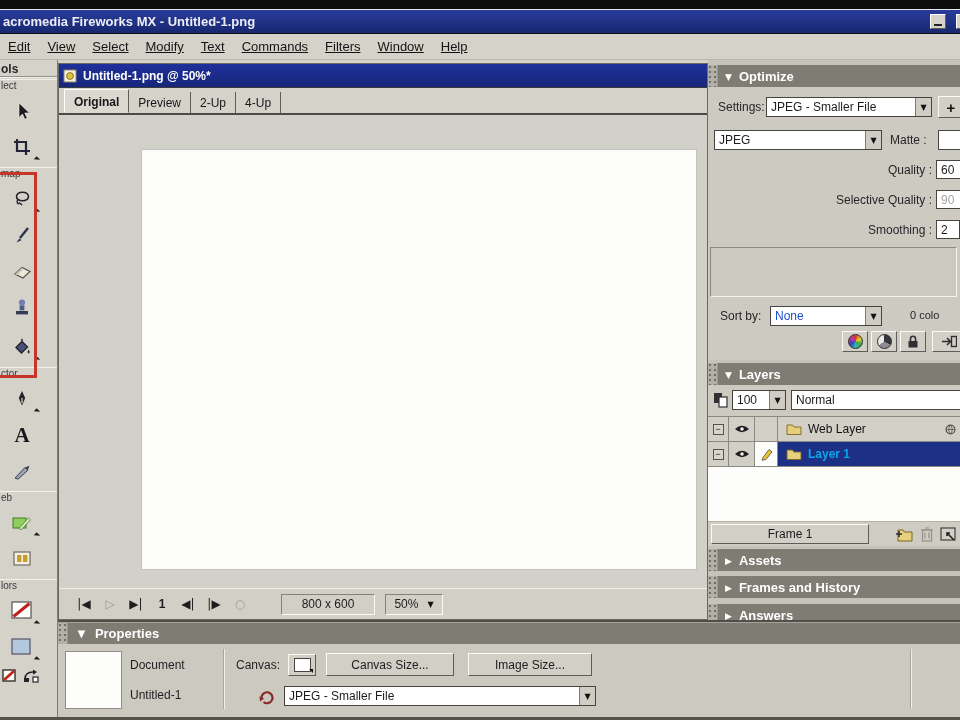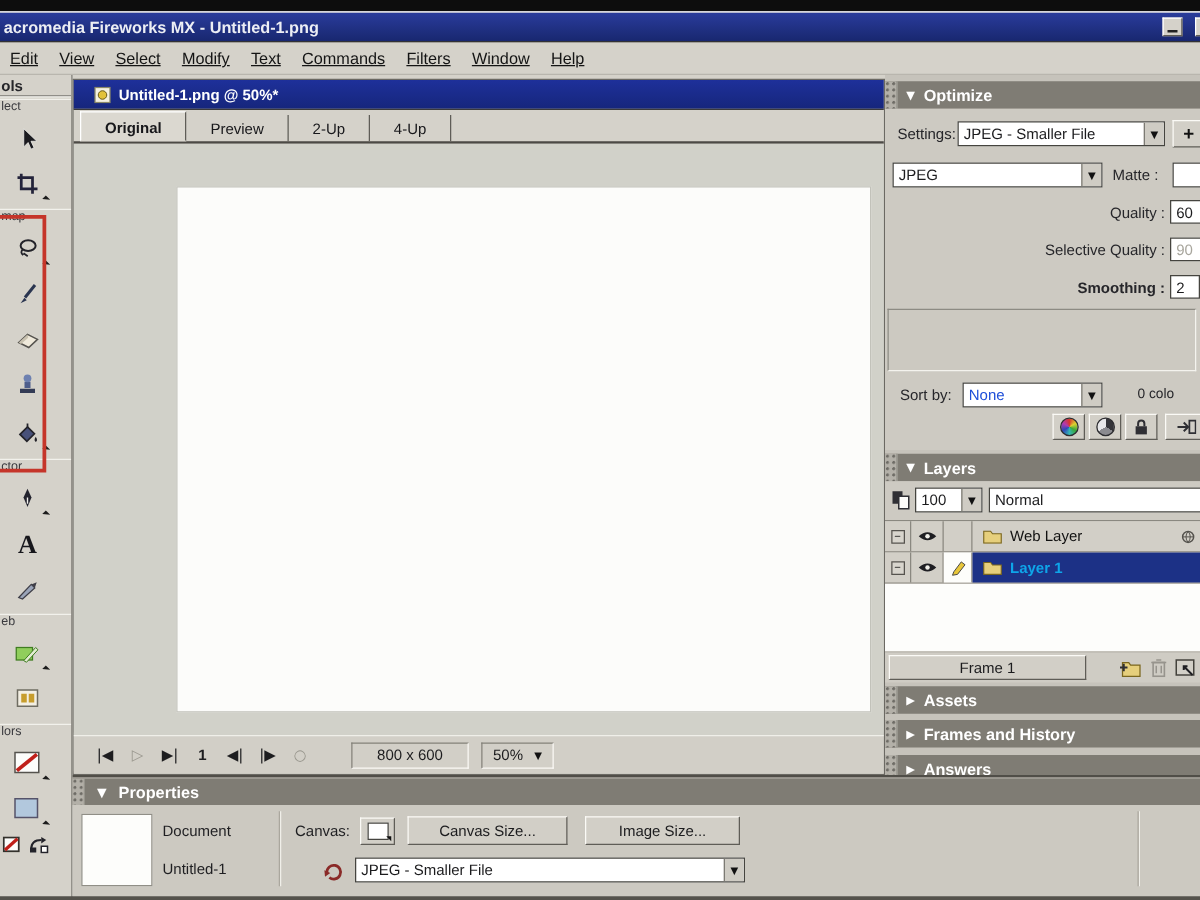--- a/index.html
+++ b/index.html
@@ -35,24 +35,24 @@
   .corner-arrow { position:absolute; right:5px; bottom:3px; width:0; height:0;
     border-left:4px solid transparent; border-top:5px solid #1c1c1c; transform:rotate(-45deg); }
   .red-box { position:absolute; left:-5px; top:112px; width:42px; height:206px;
     border:3px solid #c5352a; z-index:6; pointer-events:none; }
   .mini-row { height:22px; display:flex; align-items:center; gap:4px; padding-left:2px; }
 
   
   .docwin { position:absolute; left:58px; top:63px; width:650px; height:557px;
     border:1px solid #6b6963; background:#d5d2ca; display:flex; flex-direction:column; }
   .doc-titlebar { height:24px; background:linear-gradient(#1e309a,#16267c); display:flex; align-items:center;
-    gap:6px; padding-left:16px; color:#fff; font-weight:bold; font-size:12px; border-bottom:1px solid #3a3a3a; }
+    gap:6px; padding-left:4px; color:#fff; font-weight:bold; font-size:12px; border-bottom:1px solid #3a3a3a; }
   .doc-tabs { height:27px; display:flex; align-items:flex-end; padding-left:5px; background:#d5d2ca;
     border-bottom:2px solid #4c4a45; }
-  .tab { font-size:12px; color:#17171a; padding:4px 19px 4px; border-right:1px solid #5f5d57; height:21px; }
+  .tab { font-size:12px; color:#17171a; padding:4px 9px 4px; border-right:1px solid #5f5d57; height:21px; }
   .tab.active { font-weight:bold; background:#dbd8d0; border:1px solid; border-color:#fff #5f5d57 #dbd8d0 #fff;
     height:24px; padding-top:5px; }
   .doc-canvas { flex:1; position:relative; background:#d1d1c9; overflow:hidden; }
   .canvas { position:absolute; left:82px; top:34px; width:556px; height:421px; background:#fcfcfa;
     border:1px solid #c2c2ba; }
   .doc-status { height:31px; border-top:1px solid #f0efe9; box-shadow:0 -2px 0 #a7a59d;
     display:flex; align-items:center; background:#d2cfc7; padding-left:12px; }
   .vcr { font-family:"DejaVu Sans",sans-serif; font-size:12px; color:#1d1d1f; width:26px; text-align:center; }
   .vcr.dim { color:#9a988f; }
   .frame-num { font-size:12px; font-weight:bold; color:#1d1d1f; width:26px; text-align:center; }
@@ -336,21 +336,21 @@
       </span>
       <span class="lbl" style="left:182px; top:46px;">Matte :</span>
       <span class="swatch" style="left:230px; top:43px; width:26px; height:20px;"></span>
 
       <span class="lbl right" style="top:76px;">Quality :</span>
       <span class="field" style="left:228px; top:73px; width:30px;">60</span>
 
       <span class="lbl right" style="top:106px;">Selective Quality :</span>
       <span class="field dim" style="left:228px; top:103px; width:30px;">90</span>
 
-      <span class="lbl right" style="top:136px;font-weight:bold;">Smoothing :</span>
+      <span class="lbl right" style="top:136px;">Smoothing :</span>
       <span class="field" style="left:228px; top:133px; width:24px;">2</span>
 
       <div class="inset"></div>
 
       <span class="lbl" style="left:12px; top:222px;">Sort by:</span>
       <span class="dd disabled" style="left:62px; top:219px; width:112px;">
         <span class="dval">None</span>
         <span class="abtn">
             <span class="dd-caret">▼</span>
           </span>

